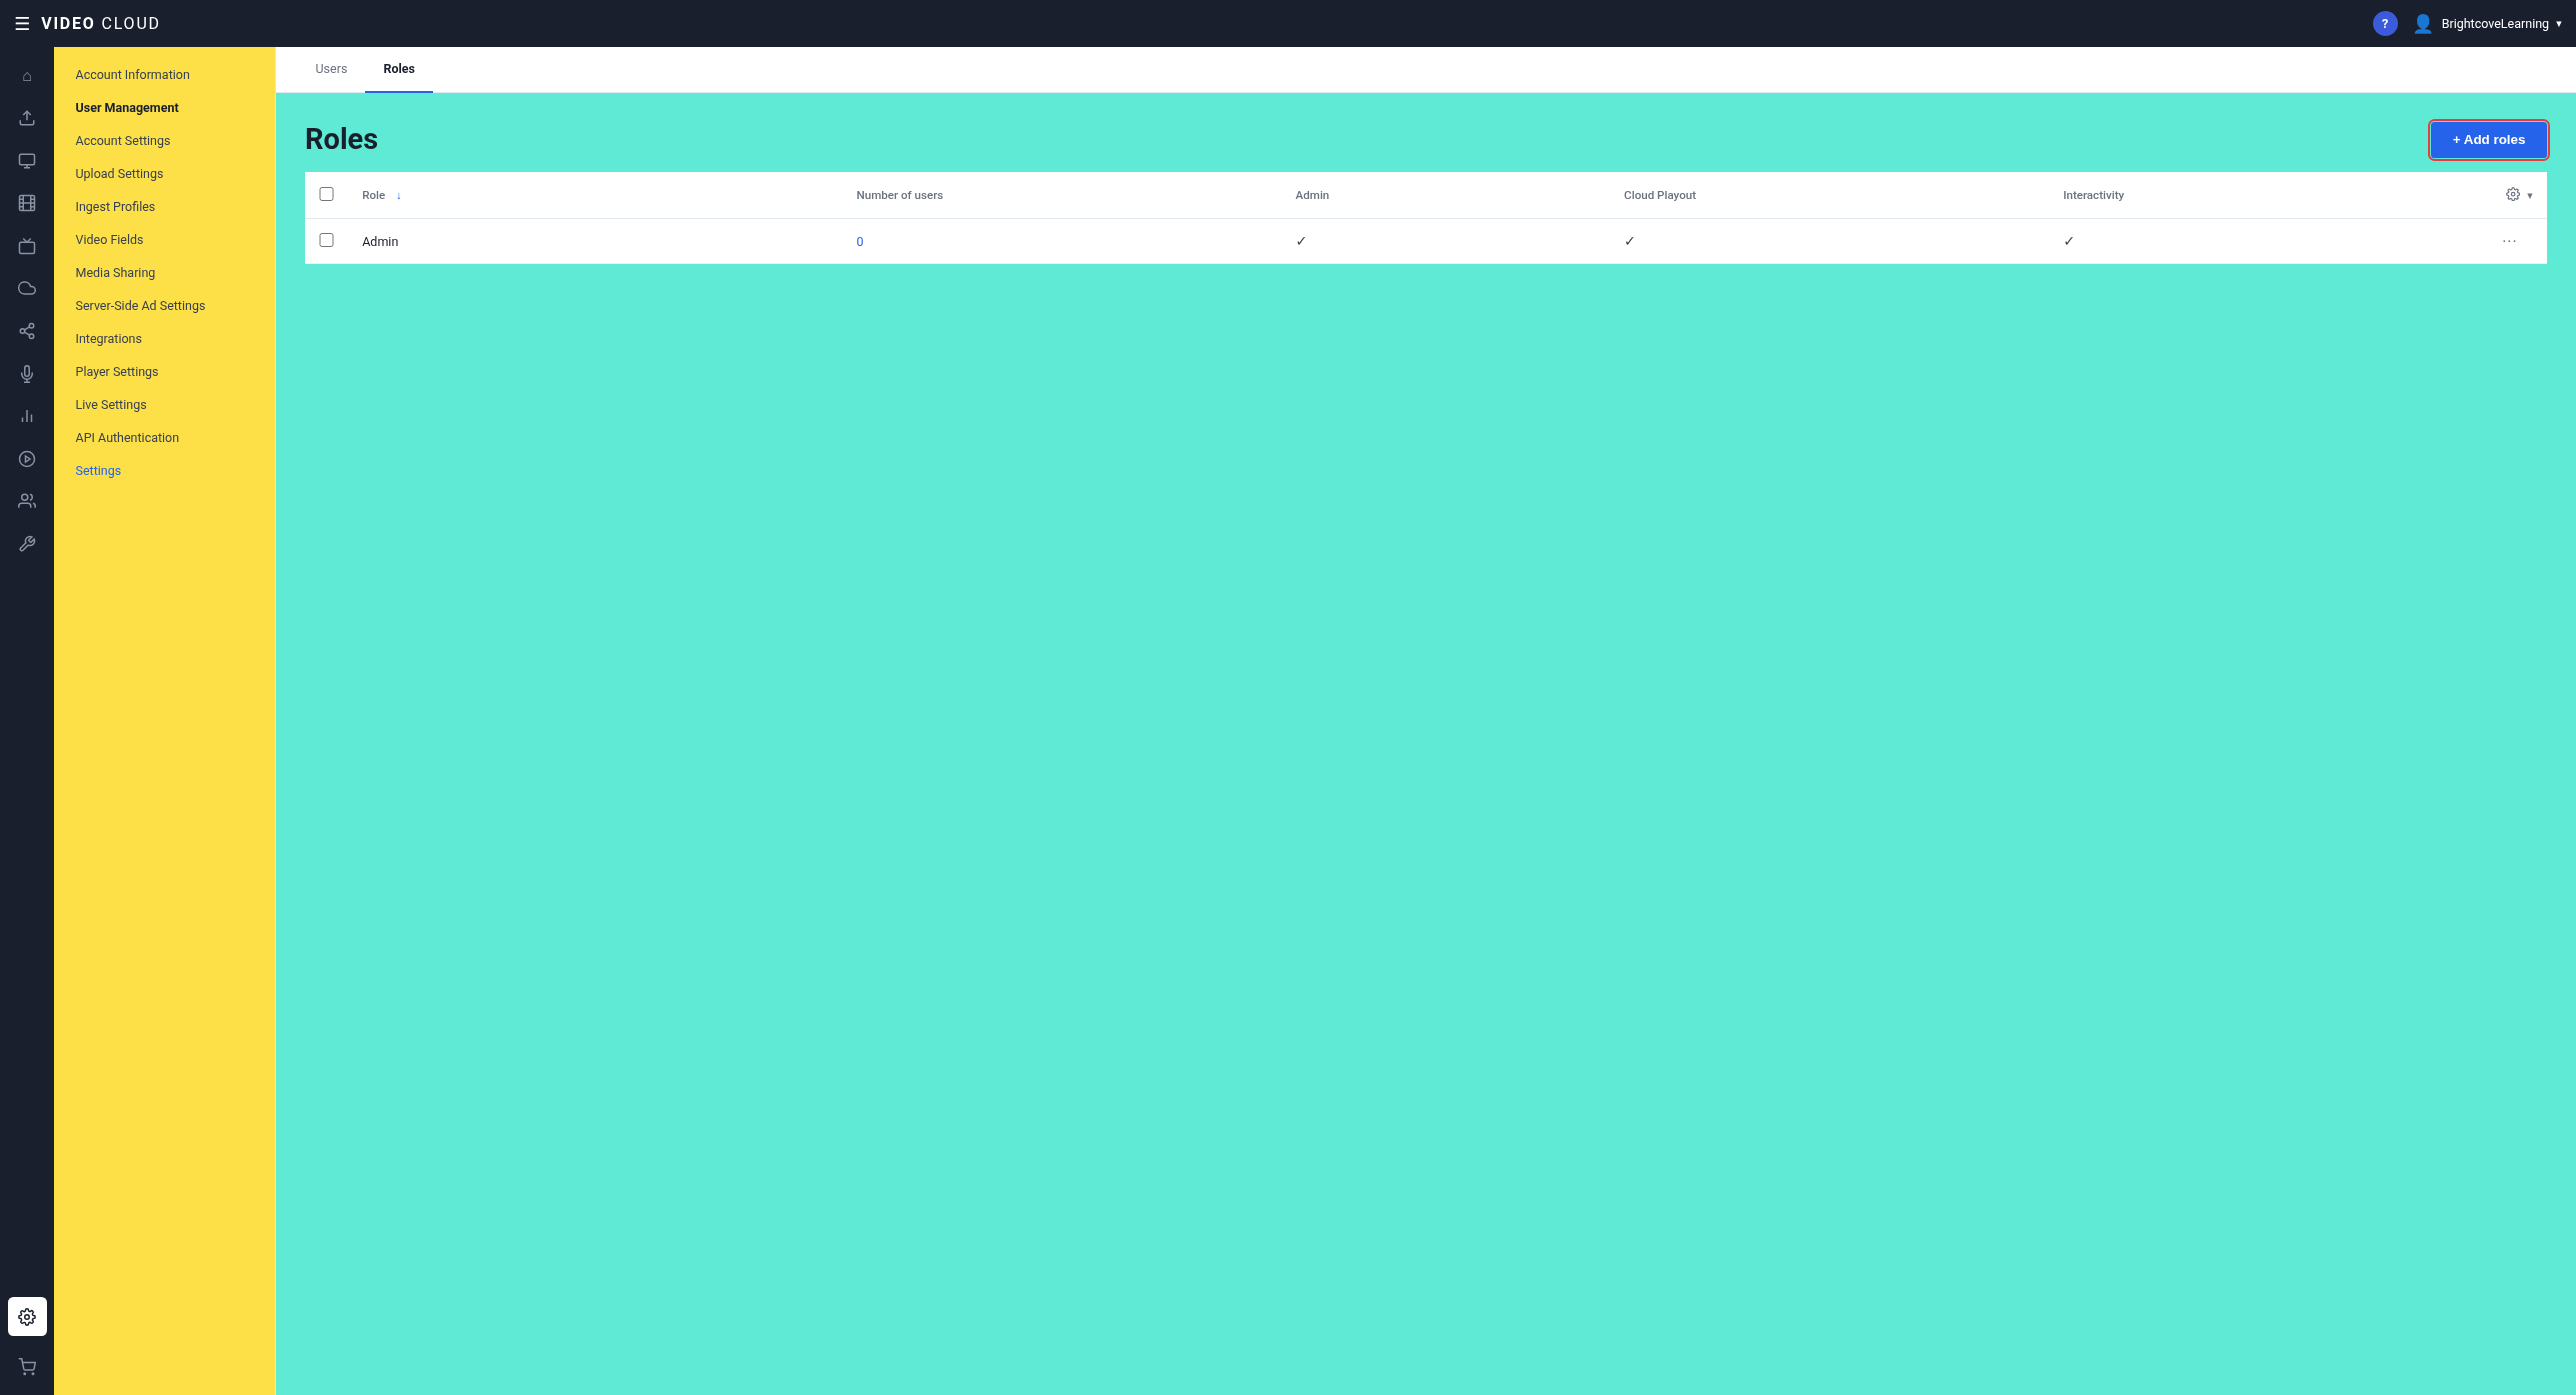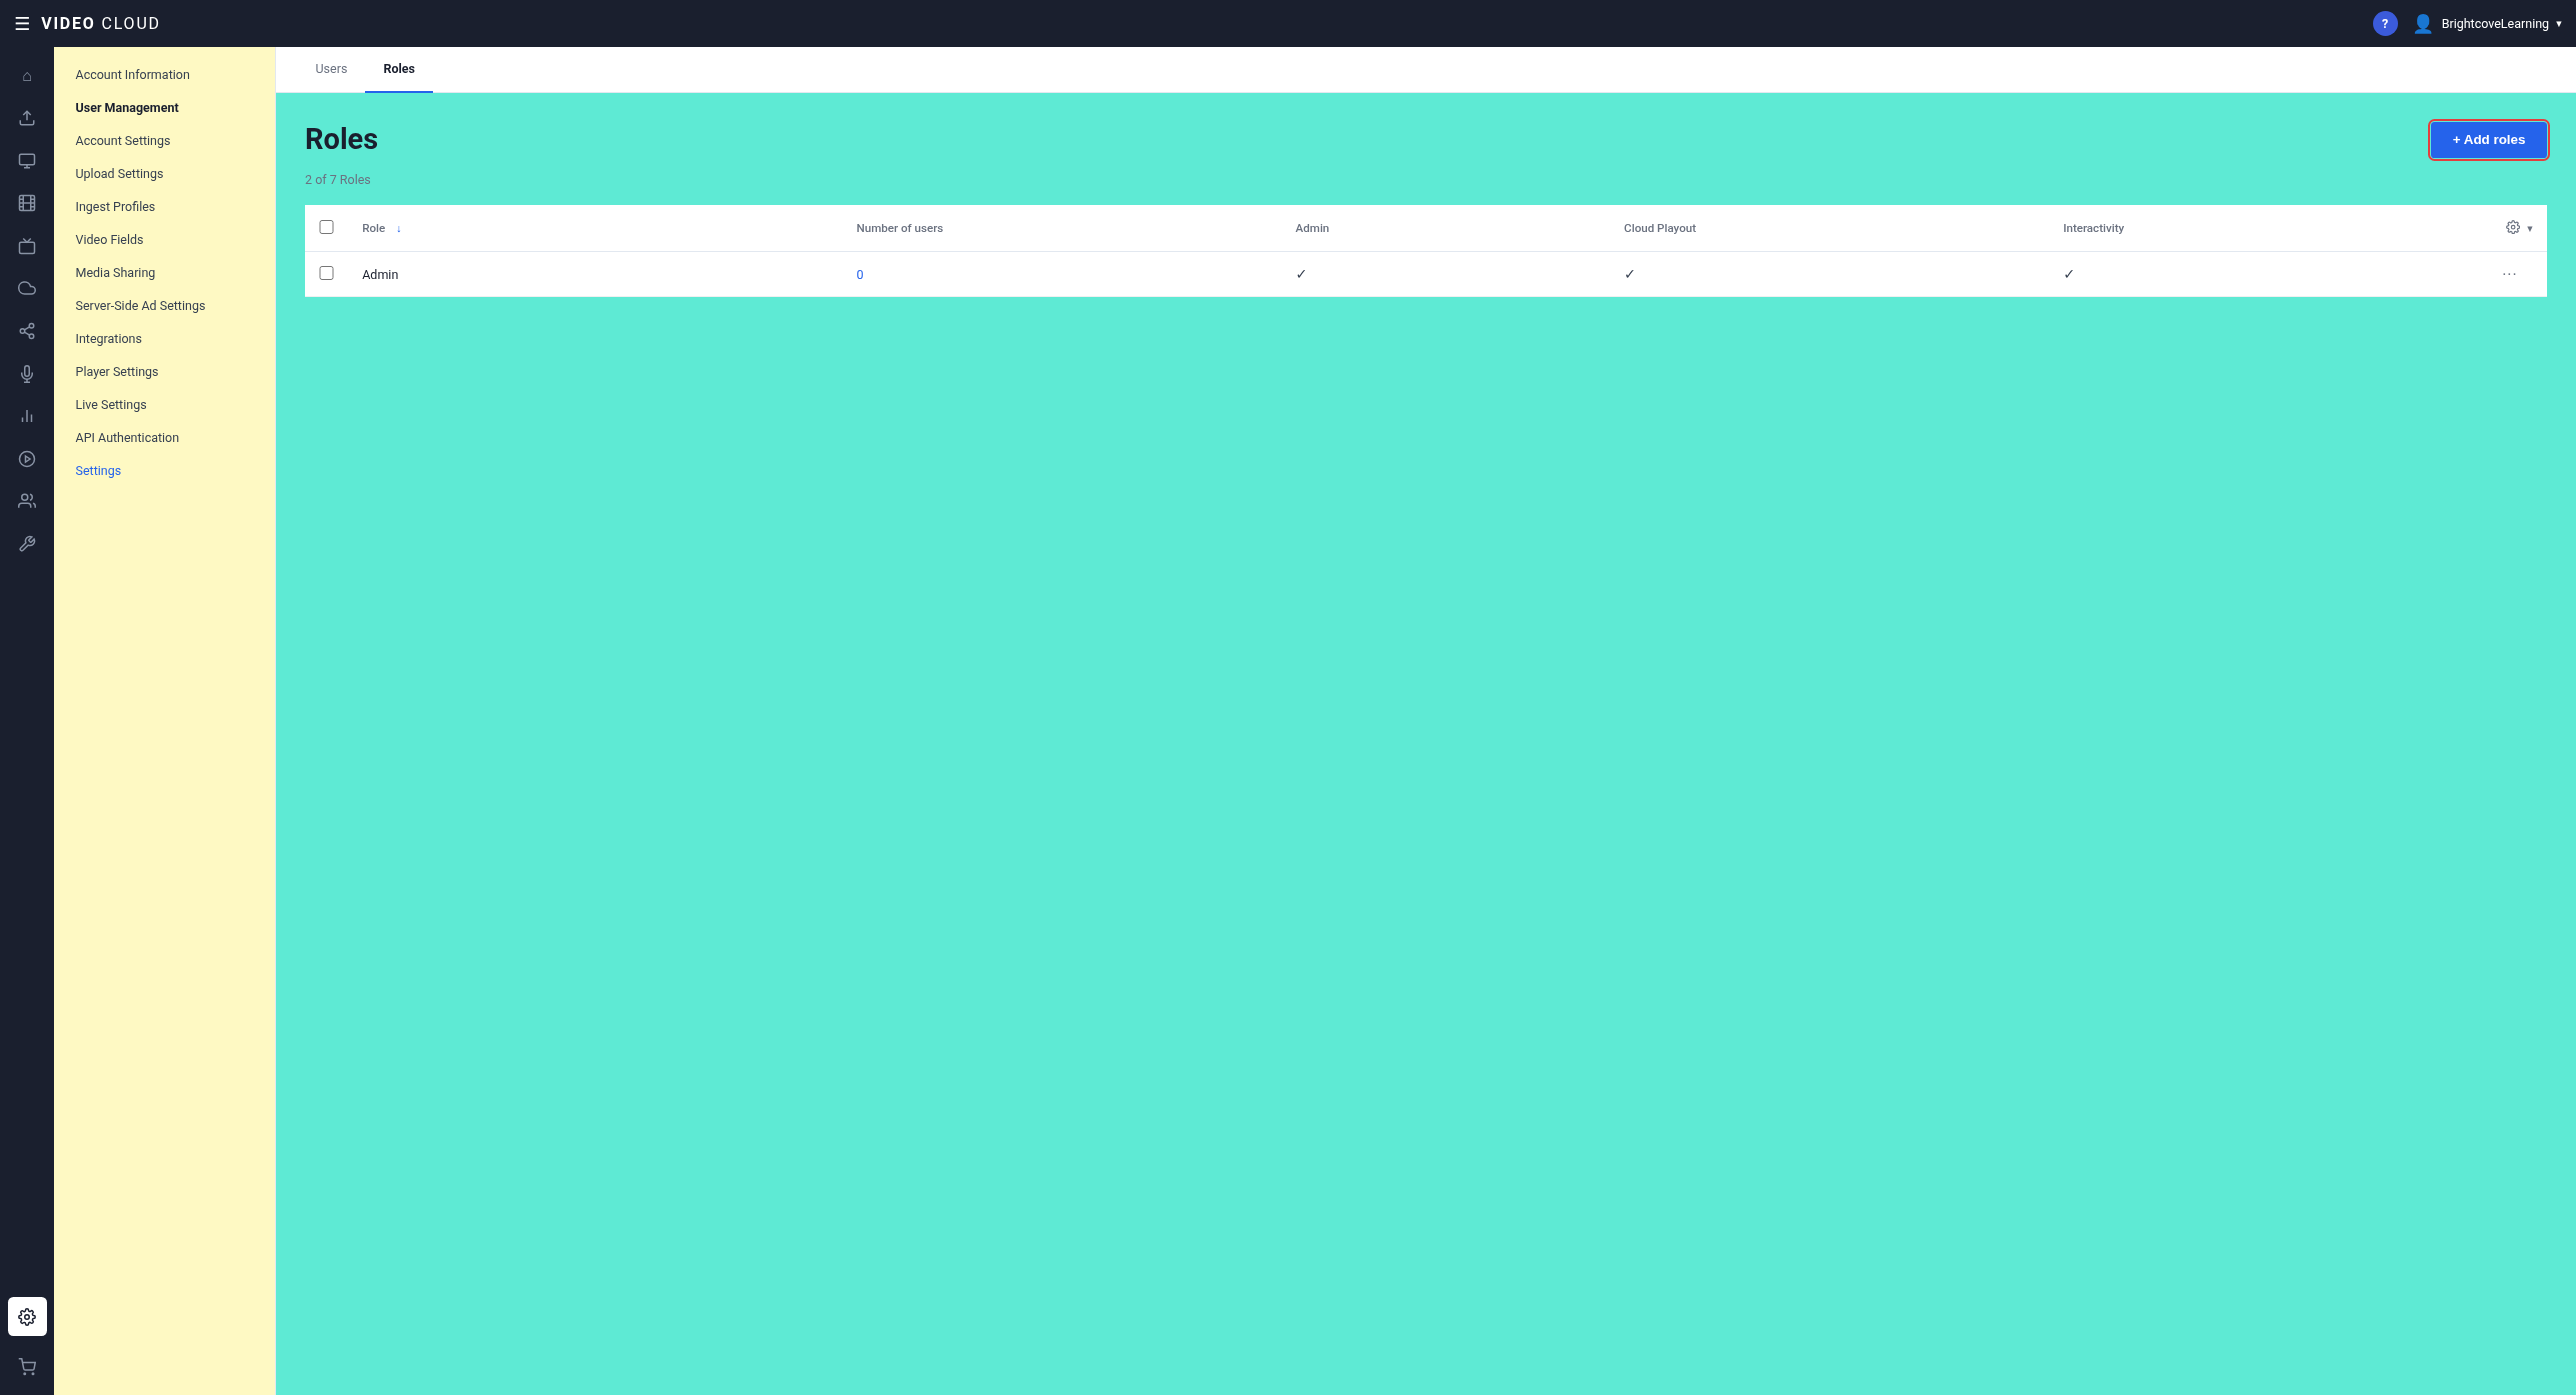--- a/index.html
+++ b/index.html
@@ -30,21 +30,21 @@
       padding: 9px 0; gap: 3.6px; flex-shrink: 0;
     }
     .icon-sidebar-item {
       width: 39px; height: 39px; display: flex; align-items: center; justify-content: center;
       color: #8892a4; font-size: 16px; cursor: pointer; border-radius: 5.4px; position: relative;
     }
     .icon-sidebar-item.active-settings { background: #fff; color: #1a1f2e; }
 
     
     .settings-sidebar {
-      width: 222px; background: #fef9c3; border-right: 0.9px solid #e2e8f0;
+      width: 222px; background: #fde047; border-right: 0.9px solid #e2e8f0;
       display: flex; flex-direction: column; flex-shrink: 0; overflow-y: auto;
       padding: 10.7px 0;
     }
     .settings-sidebar-item {
       padding: 9px 21.5px; font-size: 12.5px; color: #374151; cursor: pointer; display: block;
     }
     .settings-sidebar-item.active { font-weight: 700; color: #1a1f2e; }
     .settings-sidebar-item.billing { color: #2563eb; }
 
     
@@ -233,21 +233,20 @@
     <div class="tabs-bar">
       <div class="tab">Users</div>
       <div class="tab active">Roles</div>
     </div>
 
     <div class="content-body">
       <div class="content-header">
         <h1 class="page-title">Roles</h1>
         <button class="add-roles-btn">+ Add roles</button>
       </div>
-      <div class="roles-count">2 of 7 Roles</div>
 
       <table class="roles-table">
         <thead>
           <tr>
             <th class="col-check">
               <input type="checkbox" style="">
             </th>
             <th class="col-role">
               <div class="role-header-sort">
                 <span>Role</span>

